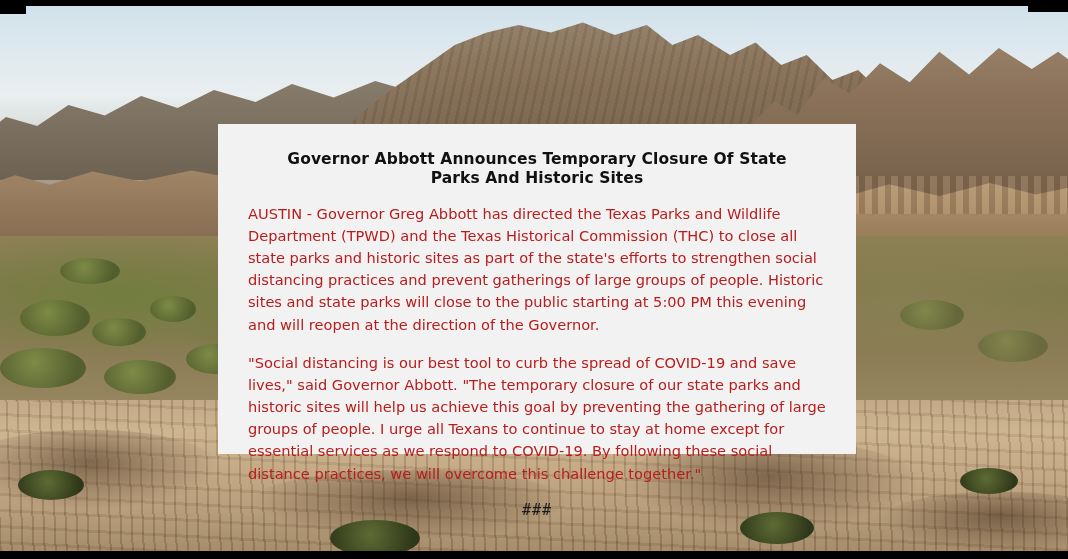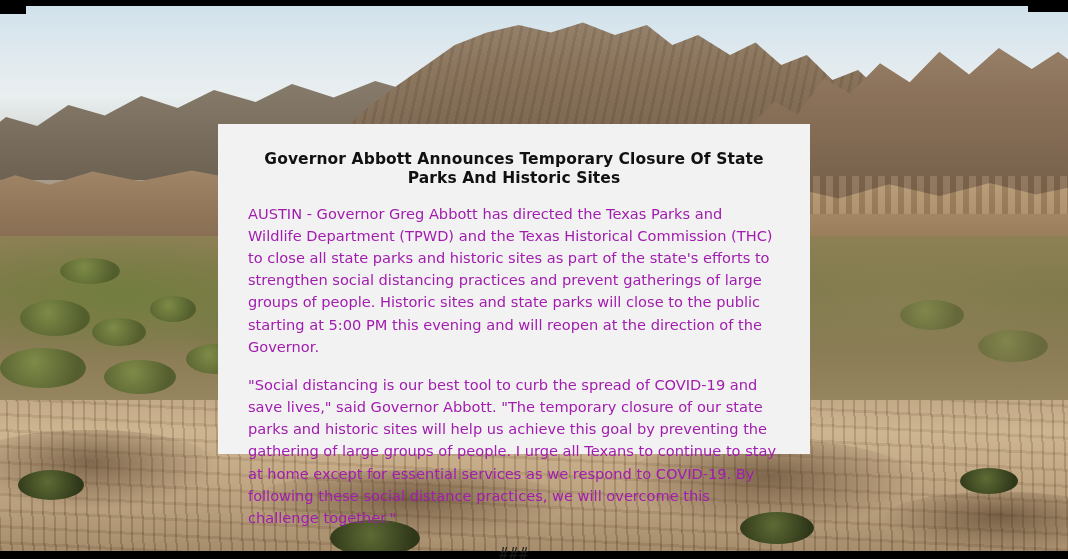--- a/index.html
+++ b/index.html
@@ -184,41 +184,41 @@
   .bar-corner-right {
     position: absolute; right: 0; top: 0;
     width: 40px; height: 12px; background: #000; z-index: 6;
   }
 
   
   .release-card {
     position: absolute;
     left: 218px;
     top: 124px;
-    width: 592px;
+    width: 638px;
     height: 330px;
     background: #f2f2f2;
     box-sizing: border-box;
     padding: 26px 30px 0 30px;
     z-index: 10;
   }
   .release-title {
     font-family: "DejaVu Sans", sans-serif;
     font-size: 15.5px;
     font-weight: bold;
     color: #111;
     text-align: center;
     line-height: 1.25;
     margin: 0 14px 14px 14px;
     letter-spacing: .1px;
   }
   .release-para {
     font-family: "DejaVu Sans", sans-serif;
     font-size: 14.6px;
-    color: #a21caf;
+    color: #b91c1c;
     line-height: 1.52;
     margin: 0 0 16px 0;
     text-align: left;
   }
   .release-end {
     font-family: "DejaVu Sans Mono", monospace;
     font-size: 15px;
     color: #1a1a1a;
     text-align: center;
     letter-spacing: 1px;

